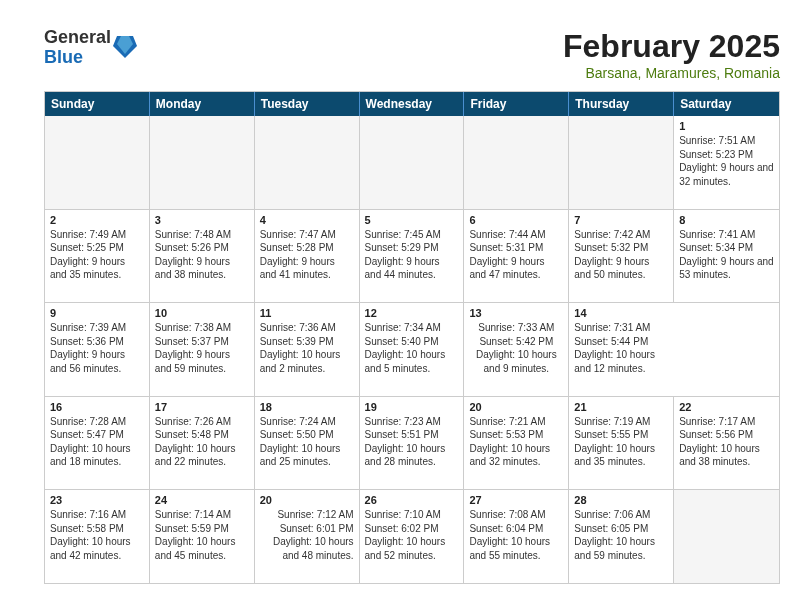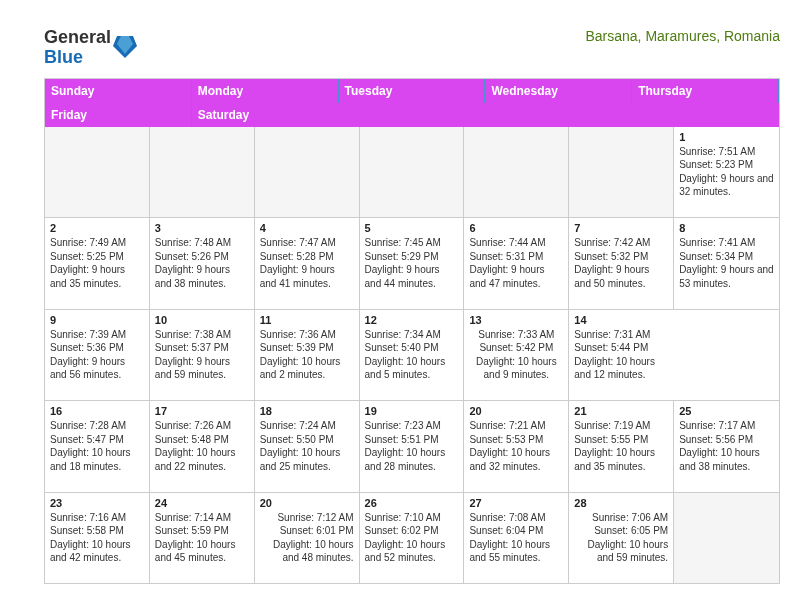--- a/index.html
+++ b/index.html
@@ -52,22 +52,22 @@
       color: #4d7c0f;
     }
     .calendar {
       flex: 1;
       display: flex;
       flex-direction: column;
       border: 1px solid #ccc;
     }
     .cal-header {
       display: grid;
-      grid-template-columns: repeat(5, 1fr);
-      background: #d946ef;
+      grid-template-columns: repeat(7, 1fr);
+      background: #0c4a6e;
     }
     .cal-header-cell {
       color: #fff;
       font-size: 12px;
       font-weight: bold;
       padding: 5px 6px;
       border-right: 1px solid #4a8fd0;
     }
     .cal-header-cell:last-child { border-right: none; }
     .cal-body {
@@ -116,32 +116,33 @@
       <div class="logo-text">
         <span style="font-size:18px;font-weight:bold;color:#333;">General</span>
         <span style="font-size:18px;font-weight:bold;color:#1a6bb5;">Blue</span>
       </div>
       <svg class="logo-icon" viewBox="0 0 24 28" xmlns="http://www.w3.org/2000/svg">
         <polygon points="4,4 20,4 24,14 12,26 0,14" fill="#1a6bb5"></polygon>
         <polygon points="8,4 16,4 20,12 12,22 4,12" fill="#4a9fd4"></polygon>
       </svg>
     </div>
     <div class="title-block">
+      <div class="month-title">February 2025</div>
       <div class="location">Barsana, Maramures, Romania</div>
     </div>
   </div>
 
   <div class="calendar">
     <div class="cal-header">
     <div class="cal-header-cell">Sunday</div>
         <div class="cal-header-cell">Monday</div>
         <div class="cal-header-cell">Tuesday</div>
         <div class="cal-header-cell">Wednesday</div>
+        <div class="cal-header-cell">Friday</div>
         <div class="cal-header-cell">Thursday</div>
-        <div class="cal-header-cell">Friday</div>
         <div class="cal-header-cell">Saturday</div>
       </div>
     <div class="cal-body">
     <div class="cal-row">
           <div class="cal-cell empty"></div>
           <div class="cal-cell empty"></div>
           <div class="cal-cell empty"></div>
           <div class="cal-cell empty"></div>
           <div class="cal-cell empty"></div>
           <div class="cal-cell empty"></div>
@@ -265,21 +266,21 @@
 Sunset: 5:53 PM
 Daylight: 10 hours and 32 minutes.</div>
           </div>
           <div class="cal-cell">
             <span class="day-num">21</span>
             <div class="cell-text" style="white-space: pre-line;">Sunrise: 7:19 AM
 Sunset: 5:55 PM
 Daylight: 10 hours and 35 minutes.</div>
           </div>
           <div class="cal-cell">
-            <span class="day-num">25</span>
+            <span class="day-num">22</span>
             <div class="cell-text" style="white-space: pre-line;">Sunrise: 7:17 AM
 Sunset: 5:56 PM
 Daylight: 10 hours and 38 minutes.</div>
           </div>
         </div>
         <div class="cal-row">
           <div class="cal-cell">
             <span class="day-num">23</span>
             <div class="cell-text" style="white-space: pre-line;">Sunrise: 7:16 AM
 Sunset: 5:58 PM
@@ -304,21 +305,21 @@
 Daylight: 10 hours and 52 minutes.</div>
           </div>
           <div class="cal-cell">
             <span class="day-num">27</span>
             <div class="cell-text" style="white-space: pre-line;">Sunrise: 7:08 AM
 Sunset: 6:04 PM
 Daylight: 10 hours and 55 minutes.</div>
           </div>
           <div class="cal-cell">
             <span class="day-num">28</span>
-            <div class="cell-text" style="white-space: pre-line; text-align: right;">Sunrise: 7:06 AM
+            <div class="cell-text" style="white-space: pre-line;">Sunrise: 7:06 AM
 Sunset: 6:05 PM
 Daylight: 10 hours and 59 minutes.</div>
           </div>
           <div class="cal-cell empty"></div>
         </div>
       </div>
   </div>
 </div>
 
 </body></html>

